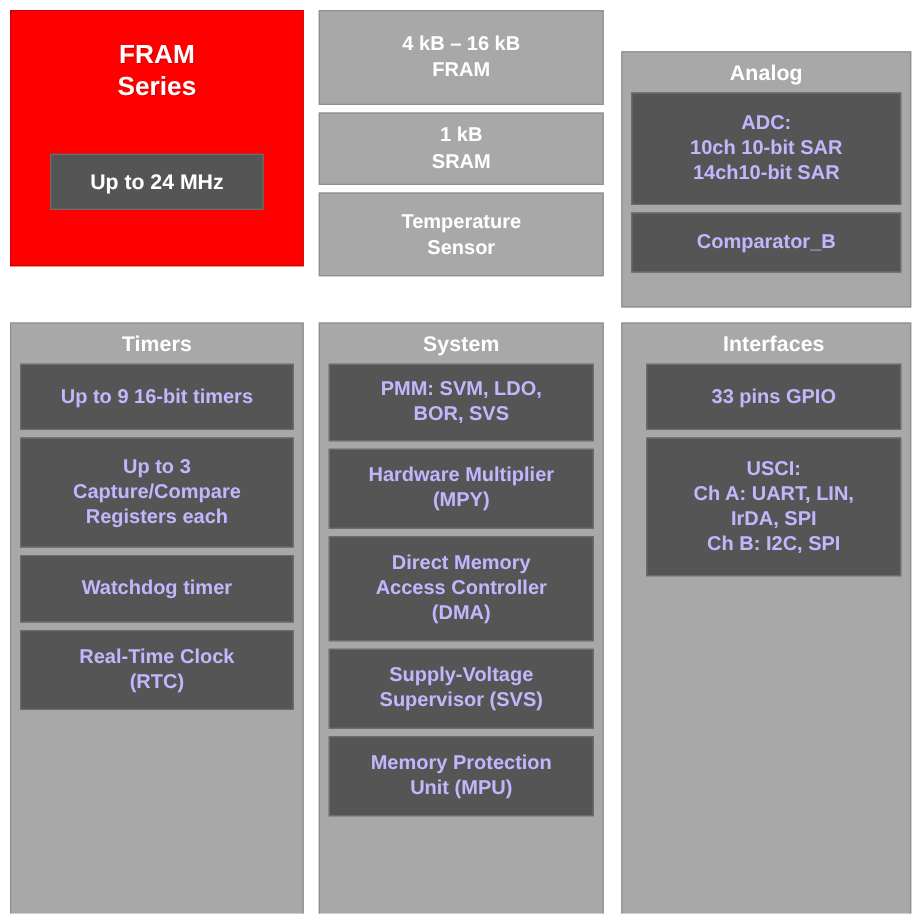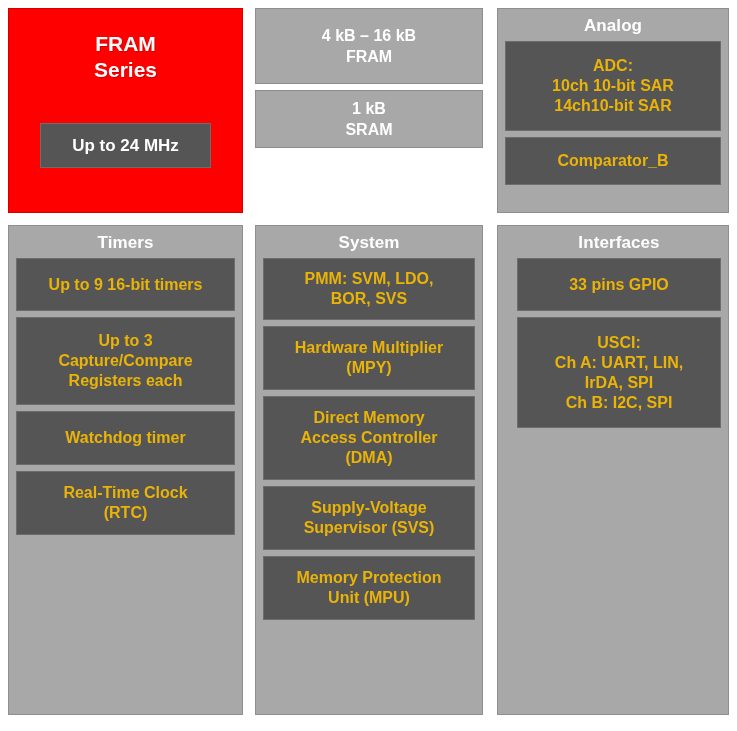--- a/index.html
+++ b/index.html
@@ -20,20 +20,21 @@
     background: #ffffff;
     overflow: hidden;
   }
 
   
   .panel {
     position: absolute;
     box-sizing: border-box;
     background: #a8a8a8;
     border: 1px solid #8e8e8e;
+    margin-top: 33px;
   }
 
   .panel-title {
     text-align: center;
     color: #ffffff;
     font-weight: bold;
     font-size: 17px;
     line-height: 20px;
     padding-top: 7px;
     padding-bottom: 5px;
@@ -42,21 +43,21 @@
 
   .blocks {
     padding: 0 7px 7px 7px;
   }
 
   
   .block {
     box-sizing: border-box;
     background: #555555;
     border: 1px solid #6d6d6d;
-    color: #eab308;
+    color: #c4b5fd;
     font-weight: bold;
     font-size: 16px;
     line-height: 20px;
     text-align: center;
     display: flex;
     align-items: center;
     justify-content: center;
     margin-bottom: 6px;
     padding: 4px 3px;
   }
@@ -142,20 +143,22 @@
   <div id="fram-hero">
     <div class="hero-title nowrap"><span>FRAM</span><br><span>Series</span></div>
     <div class="hero-chip">Up to 24 MHz</div>
   </div>
 
   <div id="memory-column">
     <div class="memblock nowrap" style="height:76px">4 kB – 16 kB
 FRAM</div>
     <div class="memblock nowrap" style="height:58px">1 kB
 SRAM</div>
+    <div class="memblock nowrap" style="height:67px">Temperature
+Sensor</div>
   </div>
 
   <div class="panel" id="analog-panel">
     <div class="panel-title">Analog</div>
     <div class="blocks">
       <div class="block nowrap" style="height:90px">ADC:
 10ch 10-bit SAR
 14ch10-bit SAR</div>
       <div class="block nowrap" style="height:48px">Comparator_B</div>
     </div>

